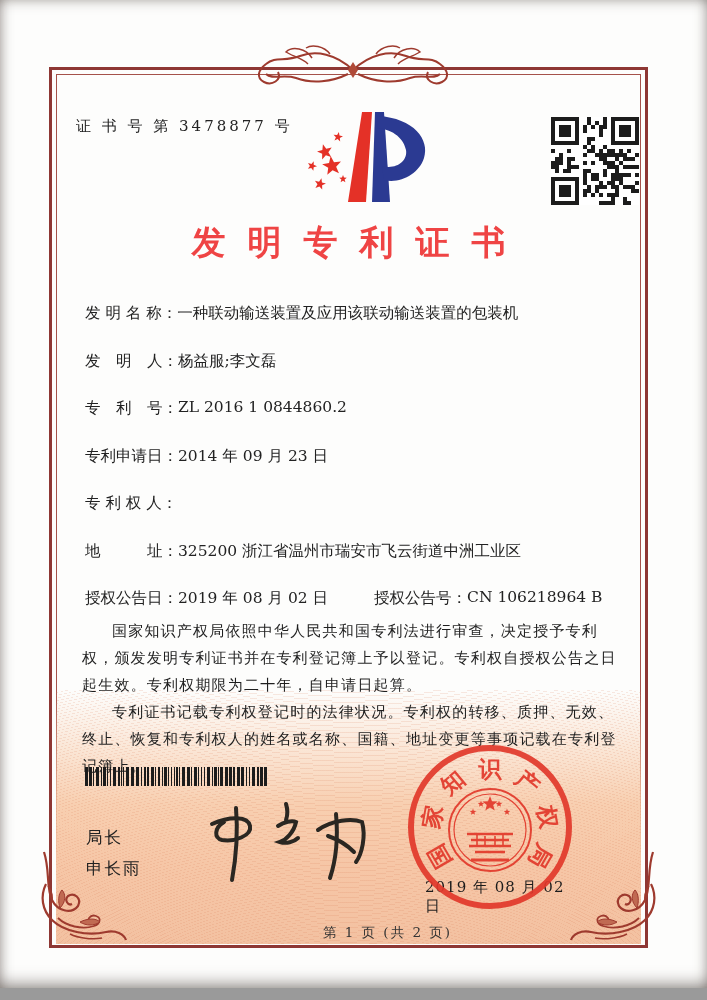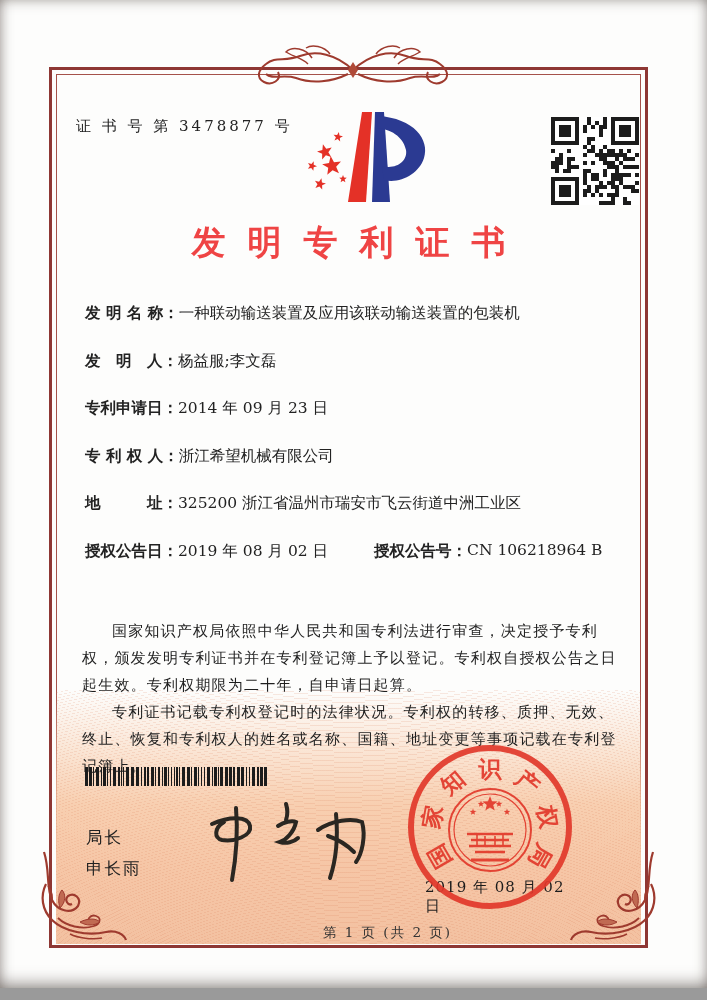--- a/index.html
+++ b/index.html
@@ -25,21 +25,21 @@
       linear-gradient(to bottom, rgba(248,208,178,0) 0%, rgba(248,205,172,.45) 22%,
         rgba(247,199,163,.85) 45%, #f6c6a6 70%, #f3c1a1 100%);
   }
   .certno{position:absolute;left:76px;top:117px;font-size:15px;letter-spacing:3px;color:#222;}
   .logo{position:absolute;left:298px;top:106px;width:140px;height:102px;}
   .qr{position:absolute;left:551px;top:117px;width:88px;height:88px;}
   .title{position:absolute;left:53px;top:220px;width:591px;text-align:center;
     font-size:34px;font-weight:bold;letter-spacing:22px;text-indent:22px;color:#ef4444;}
   .fields{position:absolute;left:85px;top:303px;width:545px;font-size:15.5px;color:#222;}
   .frow{display:flex;margin-bottom:26.5px;white-space:pre;}
-  .frow .lab{white-space:pre;font-weight:bold;}
+  .frow .lab{white-space:pre;}
   .frow .val{white-space:pre;}
   .frow.double .col2{margin-left:46px;display:flex;}
   .paras{position:absolute;left:82px;top:594px;width:546px;font-size:15px;
     line-height:27px;letter-spacing:1.2px;color:#1f1f1f;margin-top:24px;}
   .paras p{margin:0;text-indent:2em;}
   .barcode{position:absolute;left:85px;top:767px;width:184px;height:19px;}
   .sig-block{position:absolute;left:86px;top:827px;font-size:16.5px;color:#222;
     font-family:"DejaVu Sans","Liberation Sans",sans-serif;}
   .sig-block .t{margin-bottom:9px;letter-spacing:2px;}
   .signature{position:absolute;left:190px;top:796px;width:190px;height:92px;}
@@ -225,24 +225,27 @@
   <div class="title">发明专利证书</div>
 
   <div class="fields">
     <div class="frow">
       <span class="lab">发 明 名 称：</span><span class="val">一种联动输送装置及应用该联动输送装置的包装机</span>
     </div>
     <div class="frow">
       <span class="lab">发　明　人：</span><span class="val">杨益服;李文磊</span>
     </div>
     <div class="frow">
+      <span class="lab">专　利　号：</span><span class="val">ZL 2016 1 0844860.2</span>
+    </div>
+    <div class="frow">
       <span class="lab">专利申请日：</span><span class="val">2014 年 09 月 23 日</span>
     </div>
     <div class="frow">
-      <span class="lab">专 利 权 人：</span><span class="val">浙江希望机械有限公司</span>
+      <span class="lab">专 利 权 人：</span>
     </div>
     <div class="frow">
       <span class="lab">地　　　址：</span><span class="val">325200 浙江省温州市瑞安市飞云街道中洲工业区</span>
     </div>
     <div class="frow double">
       <span class="lab">授权公告日：</span><span class="val">2019 年 08 月 02 日</span>
       <span class="col2"><span class="lab">授权公告号：</span><span class="val">CN 106218964 B</span></span>
     </div>
   </div>
 

